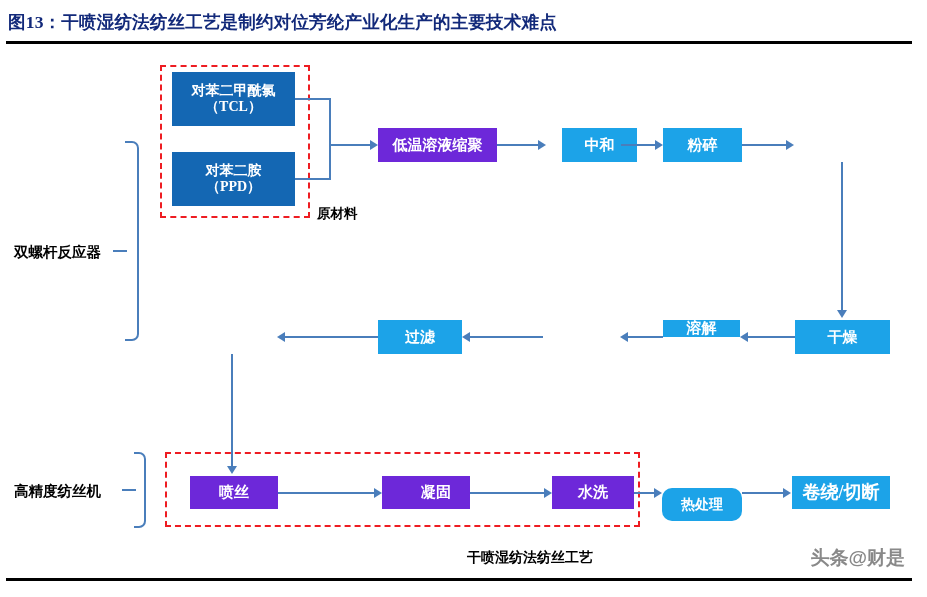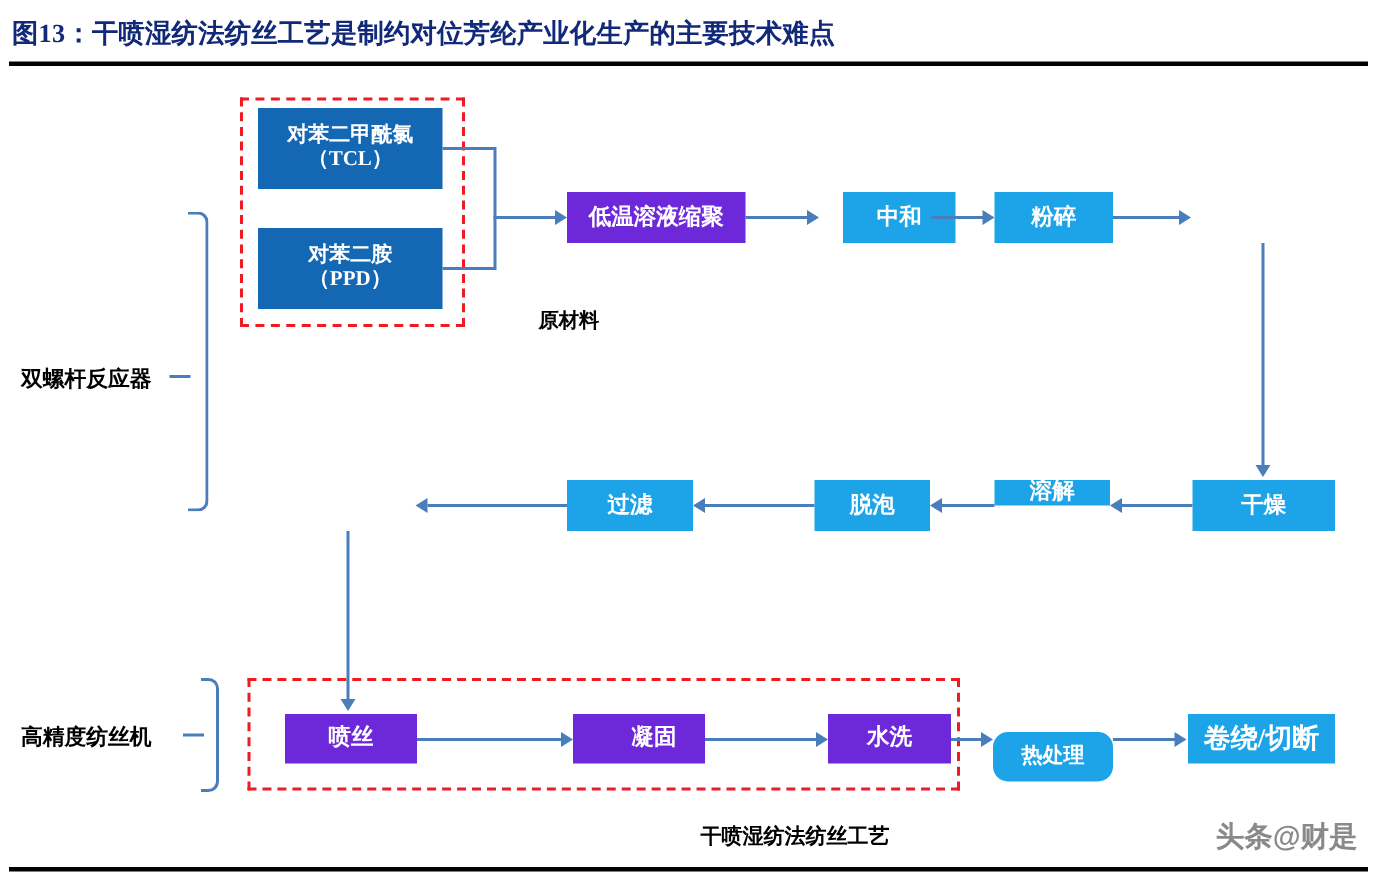--- a/index.html
+++ b/index.html
@@ -102,21 +102,21 @@
     </div>
   </div>
 
   <div class="node navy n-fs14" style="left:172px;top:152px;width:123px;height:54px;">
     <div>
       <div>对苯二胺</div>
       <div>（PPD）</div>
     </div>
   </div>
 
-  <div class="plainlabel" style="left:317px;top:205px;margin-left:42px;">原材料</div>
+  <div class="plainlabel" style="left:317px;top:205px;">原材料</div>
 
   <div class="ln h" style="left:295px;top:98px;width:35px;"></div>
   <div class="ln h" style="left:295px;top:178px;width:35px;"></div>
   <div class="ln v" style="left:329px;top:98px;height:82px;"></div>
   <div class="ln h" style="left:329px;top:144px;width:42px;"></div>
   <div class="arr right" style="left:370px;top:140px;"></div>
 
   <div class="node red n-fs15" style="left:378px;top:128px;width:119px;height:34px;">低温溶液缩聚</div>
 
   <div class="ln h" style="left:497px;top:144px;width:42px;"></div>
@@ -139,21 +139,20 @@
   <div class="node cyan n-fs15" style="left:795px;top:320px;width:95px;height:34px;">干燥</div>
 
   <div class="ln h" style="left:748px;top:336px;width:47px;"></div>
   <div class="arr left" style="left:740px;top:332px;"></div>
 
   <div class="node cyan n-fs15" style="left:663px;top:320px;width:77px;height:17px;">溶解</div>
 
   <div class="ln h" style="left:628px;top:336px;width:35px;"></div>
   <div class="arr left" style="left:620px;top:332px;"></div>
 
-  <div class="node cyan n-fs15" style="left:543px;top:320px;width:77px;height:34px;">脱泡</div>
 
   <div class="ln h" style="left:470px;top:336px;width:73px;"></div>
   <div class="arr left" style="left:462px;top:332px;"></div>
 
   <div class="node cyan n-fs15" style="left:378px;top:320px;width:84px;height:34px;">过滤</div>
 
   <div class="ln h" style="left:285px;top:336px;width:93px;"></div>
   <div class="arr left" style="left:277px;top:332px;"></div>
 
 

